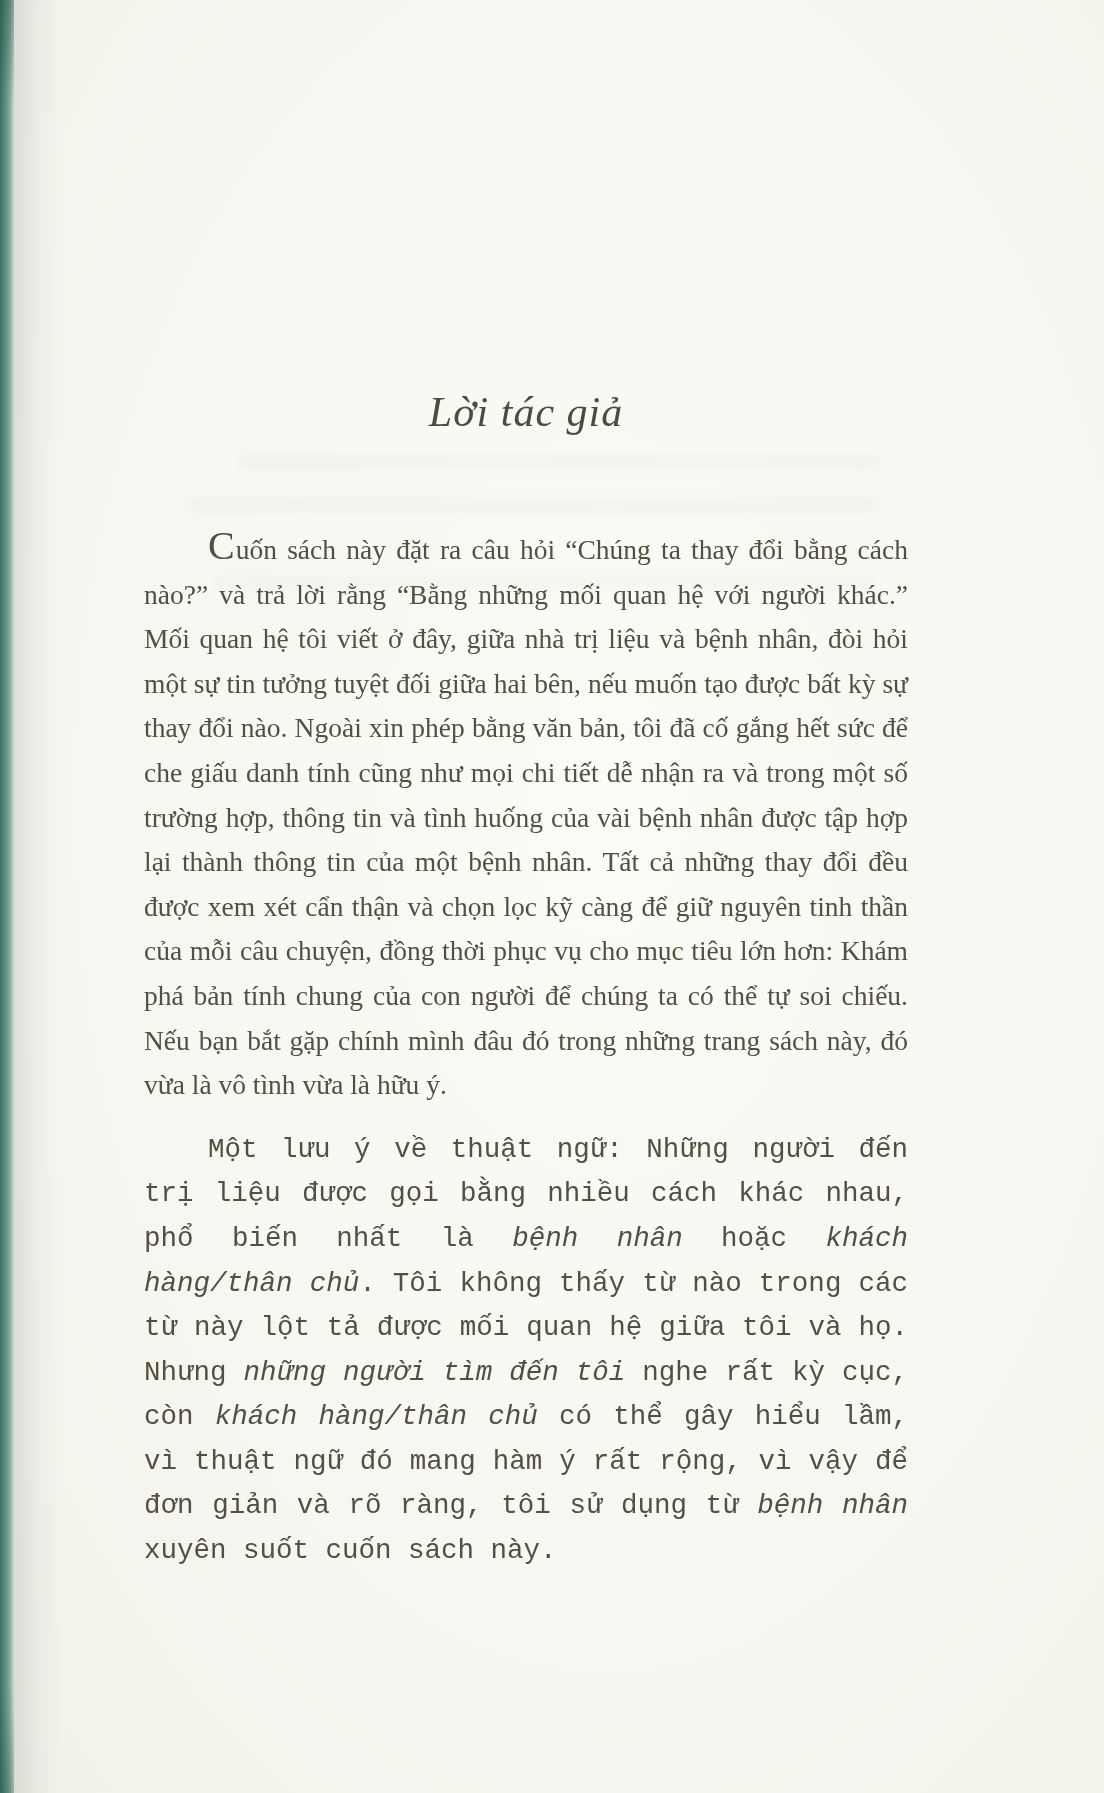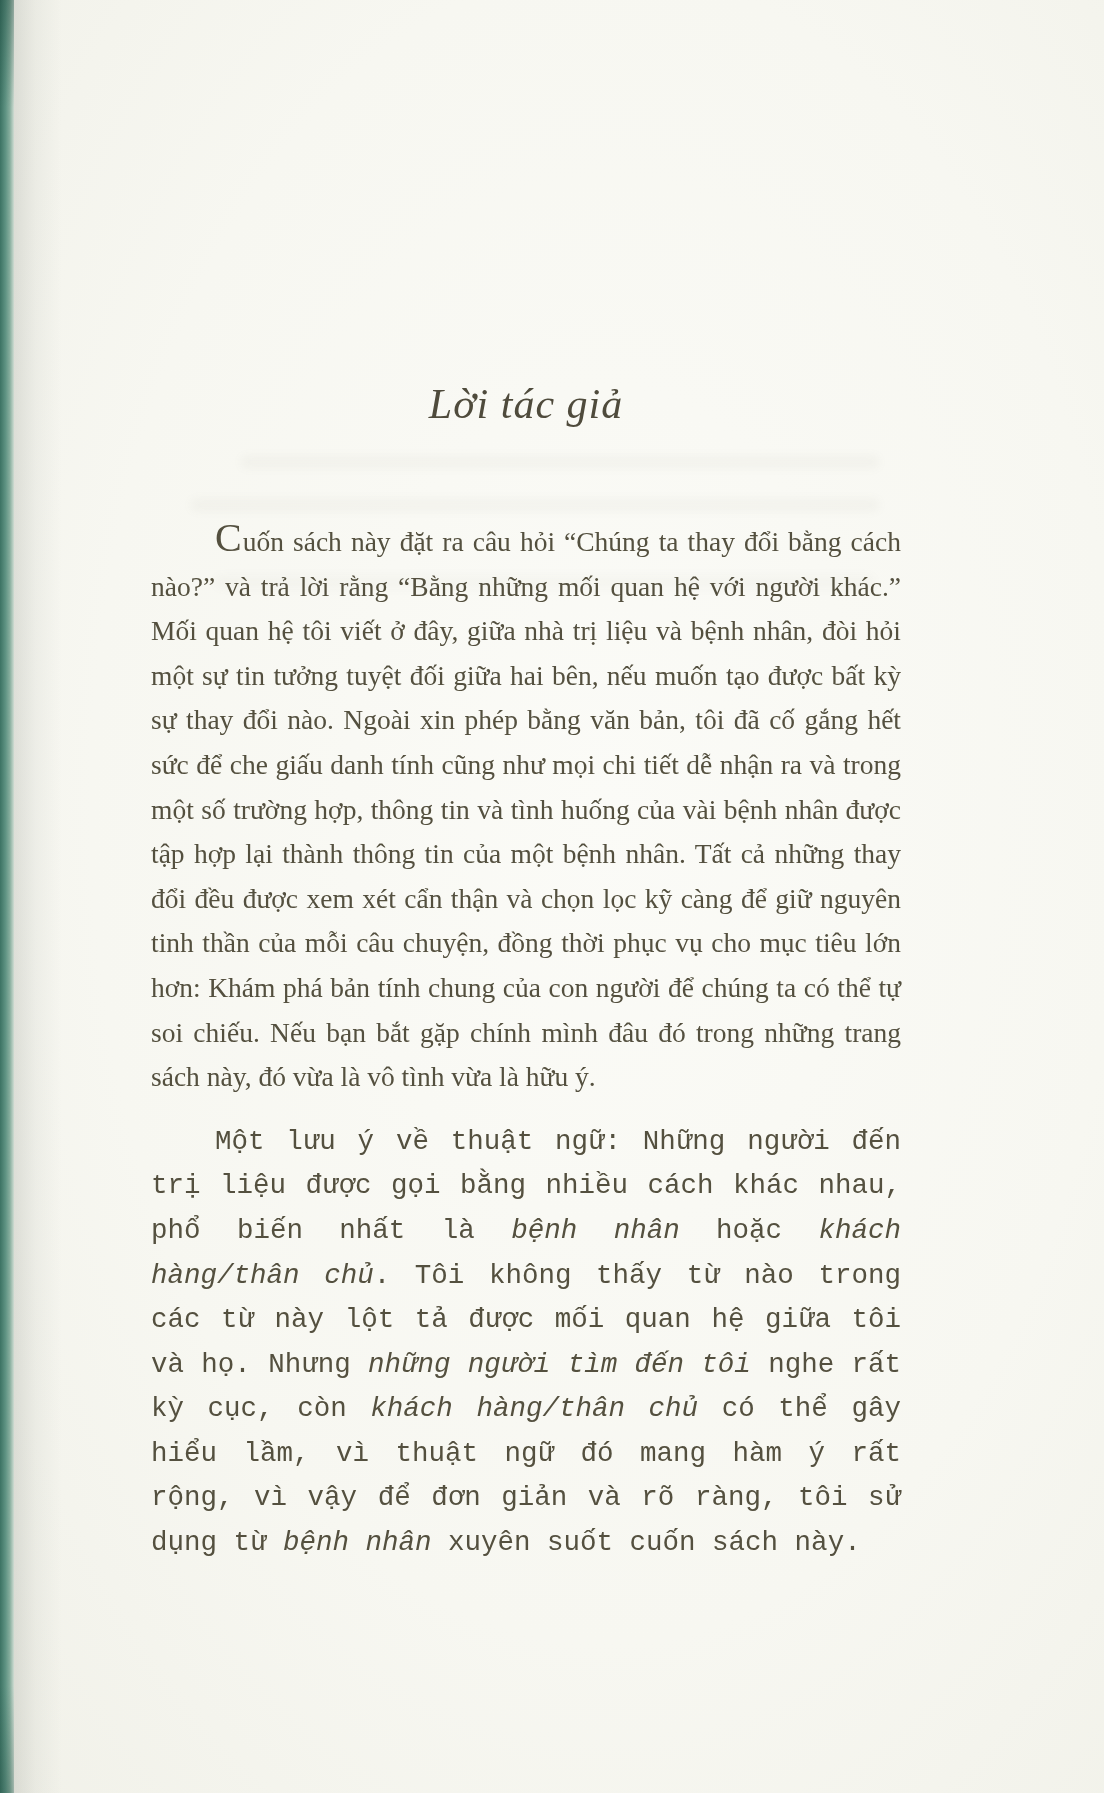--- a/index.html
+++ b/index.html
@@ -57,21 +57,21 @@
     filter: blur(4px);
     border-radius: 7px;
   }
   .bleed.b1 { top: 455px; width: 640px; left: 240px; }
   .bleed.b2 { top: 498px; width: 690px; }
   .bleed.b3 { top: 575px; width: 660px; left: 215px; opacity: 0.04; }
 
   .content {
     position: absolute;
     left: 140px;
-    top: 8px;
+    top: 16px;
     width: 772px;
   }
 
   .title {
     margin-top: 372px;
     text-align: center;
     font-style: italic;
     font-weight: normal;
     font-size: 42px;
     letter-spacing: 1px;
@@ -81,21 +81,21 @@
   .body-text {
     margin-top: 92px;
     font-size: 27.5px;
     line-height: 44.6px;
     color: #54503f;
     text-align: justify;
   }
 
   .body-text p.para {
     text-indent: 64px;
-    margin: 11px;
+    margin: 4px;
   }
 
   .body-text p.para + p.para {
     margin-top: 20px;
     font-family: Liberation Mono, monospace;
   }
 
   .body-text em {
     font-style: italic;
   }

